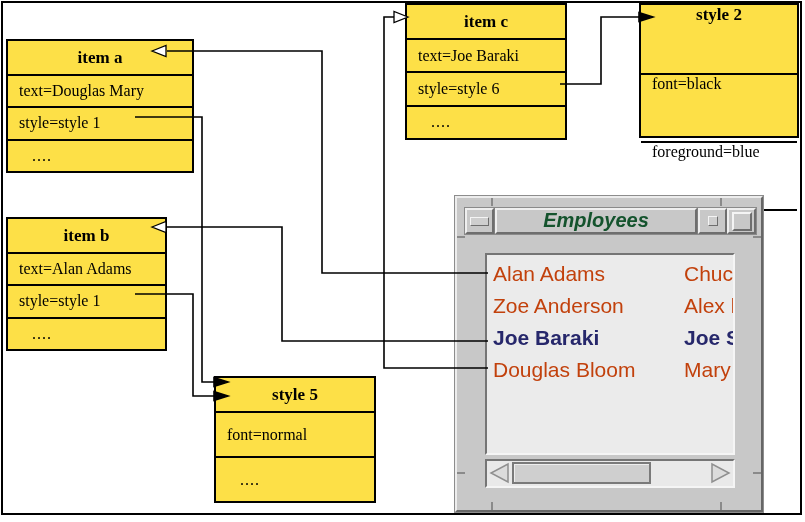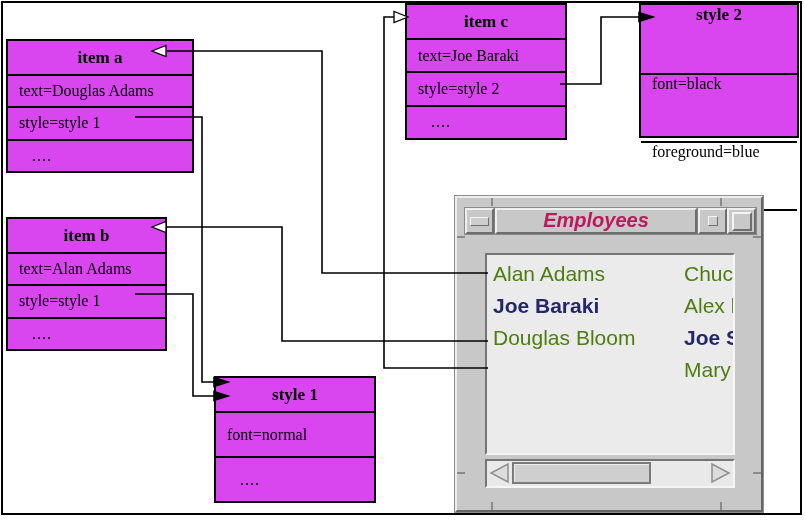--- a/index.html
+++ b/index.html
@@ -2,21 +2,21 @@
 <html><head>
 <meta charset="utf-8">
 <style>
   html,body{margin:0;padding:0;background:#fff;}
   .canvas{position:relative;width:805px;height:522px;background:#ffffff;overflow:hidden;
           font-family:"Liberation Serif","DejaVu Serif",serif;}
   .outer-border{position:absolute;left:1px;top:1px;width:801px;height:514px;
                 border:2px solid #000;box-sizing:border-box;z-index:1;}
 
   
-  .rbox{position:absolute;background:#d946ef;border:2px solid #000;box-sizing:border-box;
+  .rbox{position:absolute;background:#fde047;border:2px solid #000;box-sizing:border-box;
         display:flex;flex-direction:column;z-index:2;}
   .rbox .btitle{height:33px;display:flex;align-items:center;justify-content:center;
         font-weight:bold;font-size:17px;}
   .rbox .brow{flex:1;border-top:2px solid #000;display:flex;align-items:center;
         padding-left:11px;font-size:16px;text-align:center;}
   .rbox .brow.dots{padding-left:24px;letter-spacing:1px;}
   #box-item-a{left:6px;top:39px;width:188px;height:134px;}
   #box-item-b{left:6px;top:207px;width:161px;height:134px;margin-top:10px;}
   #box-item-c{left:405px;top:3px;width:162px;height:137px;}
   #box-style-1{left:214px;top:376px;width:162px;height:127px;}
@@ -30,71 +30,71 @@
           outline:1px solid #8d8d8d;
           font-family:"Liberation Sans","DejaVu Sans",sans-serif;}
   .seamv{position:absolute;width:2px;height:8px;background:#8a8a8a;}
   .seamh{position:absolute;width:8px;height:2px;background:#8a8a8a;}
   #titlebar{position:absolute;left:7px;top:9px;width:293px;height:28px;
             display:flex;background:#7f7f7f;border:1px solid #8a8a8a;box-sizing:border-box;}
   .tbtn,.tpanel{background:#c8c8c8;border:2px solid;border-color:#efefef #6e6e6e #6e6e6e #efefef;
             box-sizing:border-box;display:flex;align-items:center;justify-content:center;}
   .tbtn{width:29px;flex:0 0 auto;}
   .tpanel{flex:1;margin:0 1px;}
-  #win-title{font-size:20px;font-weight:bold;font-style:italic;color:#be185d;padding-bottom:2px;}
+  #win-title{font-size:20px;font-weight:bold;font-style:italic;color:#14532d;padding-bottom:2px;}
   .dash{width:17px;height:7px;background:#cecece;border:1px solid;
         border-color:#f4f4f4 #6e6e6e #6e6e6e #f4f4f4;}
   .minisq{width:8px;height:8px;background:#cecece;border:1px solid;
         border-color:#f4f4f4 #6e6e6e #6e6e6e #f4f4f4;}
   .maxsq{width:16px;height:15px;border:2px solid;border-color:#f4f4f4 #6e6e6e #6e6e6e #f4f4f4;}
 
   #list{position:absolute;left:28px;top:55px;width:250px;height:202px;background:#ebebeb;
         border:2px solid;border-color:#757575 #f5f5f5 #f5f5f5 #757575;
         box-sizing:border-box;overflow:hidden;}
   .col{position:absolute;top:3px;}
   #col1{left:6px;}
   #col2{left:197px;width:220px;}
-  .list-item{height:32px;line-height:32px;font-size:21px;color:#4d7c0f;white-space:nowrap;}
+  .list-item{height:32px;line-height:32px;font-size:21px;color:#c2410c;white-space:nowrap;}
   .list-item.styled{color:#26276b;font-weight:bold;}
 
   #hscroll{position:absolute;left:28px;top:261px;width:250px;height:29px;background:#e9e9e9;
         border:2px solid;border-color:#757575 #f5f5f5 #f5f5f5 #757575;box-sizing:border-box;}
   #thumb{position:absolute;left:25px;top:1px;width:139px;height:22px;background:#cfcfcf;
         border:2px solid #7a7a7a;box-sizing:border-box;box-shadow:inset 1px 1px 0 #ededed;}
   .sarrow{position:absolute;top:1px;}
 
   
   #overlay{position:absolute;left:0;top:0;z-index:10;pointer-events:none;}
 </style>
 </head>
 <body>
 
 <div class="canvas">
   <div class="outer-border"></div>
 
   <div class="rbox" id="box-item-a">
     <div class="btitle">item a</div>
-    <div class="brow">text=Douglas Adams</div>
+    <div class="brow">text=Douglas Mary</div>
     <div class="brow">style=style 1</div>
     <div class="brow dots">....</div>
   </div>
   <div class="rbox" id="box-item-b">
     <div class="btitle">item b</div>
     <div class="brow">text=Alan Adams</div>
     <div class="brow">style=style 1</div>
     <div class="brow dots">....</div>
   </div>
   <div class="rbox" id="box-item-c">
     <div class="btitle">item c</div>
     <div class="brow">text=Joe Baraki</div>
-    <div class="brow">style=style 2</div>
+    <div class="brow">style=style 6</div>
     <div class="brow dots">....</div>
   </div>
   <div class="rbox" id="box-style-1">
-    <div class="btitle">style 1</div>
+    <div class="btitle">style 5</div>
     <div class="brow">font=normal</div>
     <div class="brow dots">....</div>
   </div>
   <div class="rbox" id="box-style-2">
     <div class="btitle">style 2</div>
     <div class="brow">font=black</div>
     <div class="brow">foreground=blue</div>
     <div class="brow dots">....</div>
   </div>
 
@@ -120,20 +120,21 @@
         <div class="minisq"></div>
       </div>
       <div class="tbtn">
         <div class="maxsq"></div>
       </div>
     </div>
 
     <div id="list">
       <div class="col" id="col1">
           <div class="list-item">Alan Adams</div>
+          <div class="list-item">Zoe Anderson</div>
           <div class="list-item styled">Joe Baraki</div>
           <div class="list-item">Douglas Bloom</div>
         </div>
       <div class="col" id="col2">
           <div class="list-item">Chuck</div>
           <div class="list-item">Alex l</div>
           <div class="list-item styled">Joe S</div>
           <div class="list-item">Mary</div>
         </div>
     </div>

